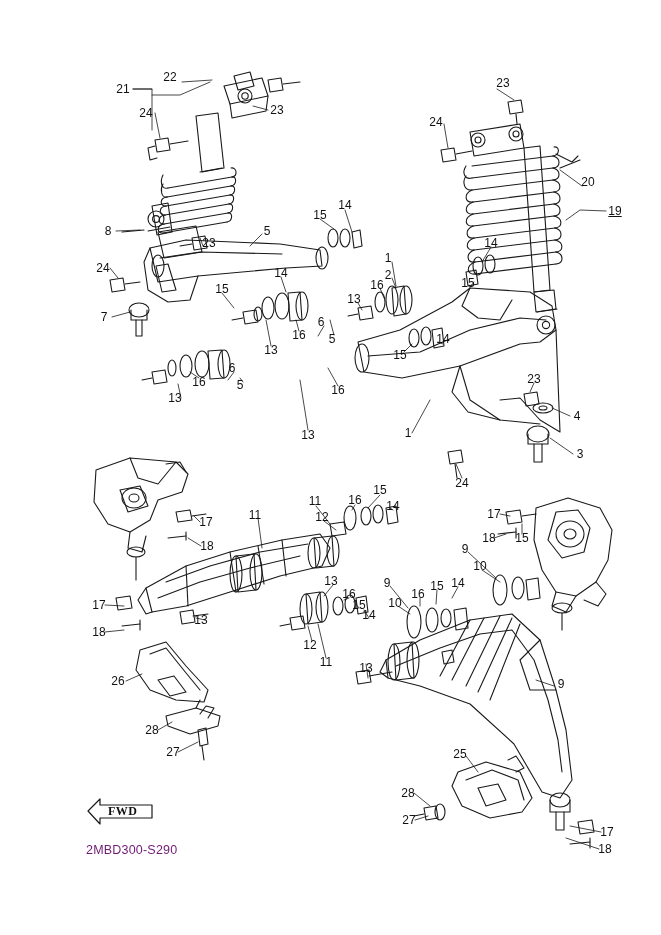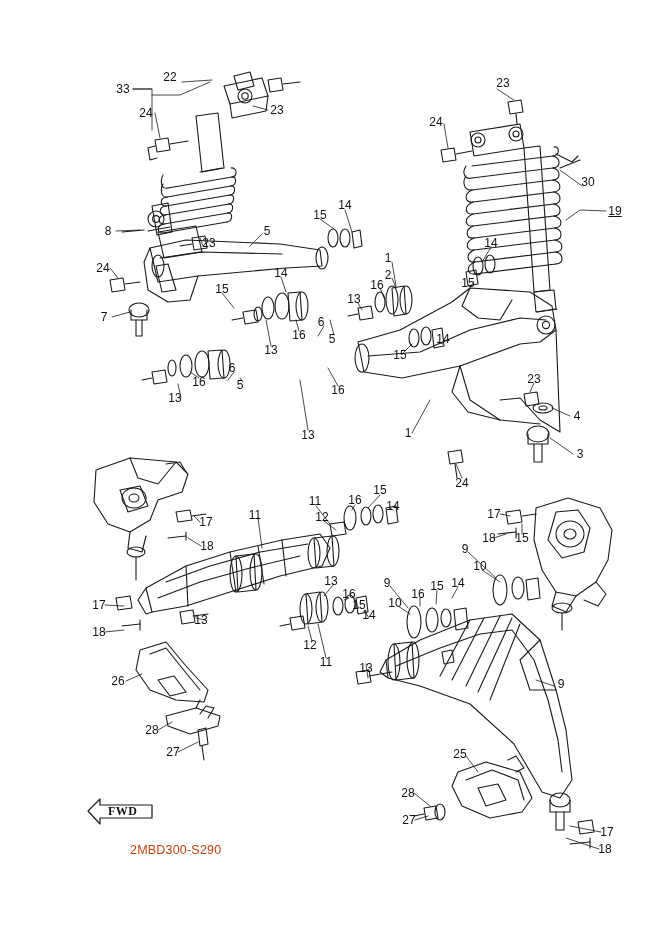--- a/index.html
+++ b/index.html
@@ -33,23 +33,22 @@
     white-space: nowrap;
     transform: translate(-50%, -50%);
     user-select: none;
   }
   #part-code {
     position: absolute;
     left: 86px;
     top: 843px;
     font-family: "Liberation Sans", sans-serif;
     font-size: 12.5px;
-    color: #c2410c;
+    color: #701a75;
     letter-spacing: 0.2px;
-    margin-left: 44px;
   }
   #fwd-badge {
     position: absolute;
     left: 86px;
     top: 795px;
     width: 68px;
     height: 33px;
   }
   #fwd-badge .fwd-text {
     position: absolute;
@@ -480,27 +479,27 @@
   <div id="fwd-badge">
     <svg viewBox="0 0 68 33" width="68" height="33" xmlns="http://www.w3.org/2000/svg">
       <polygon points="2,16 14,4 14,10 66,10 66,23 14,23 14,29" fill="none" stroke="#1a1a1a" stroke-width="1.2" stroke-linejoin="round"></polygon>
     </svg>
     <span class="fwd-text">FWD</span>
   </div>
 
   <div id="part-code">2MBD300-S290</div>
 
   <div id="callout-layer">
-      <div class="callout" style="left: 123px; top: 89px;">33</div>
+      <div class="callout" style="left: 123px; top: 89px;">21</div>
       <div class="callout" style="left: 170px; top: 77px;">22</div>
       <div class="callout" style="left: 277px; top: 110px;">23</div>
       <div class="callout" style="left: 146px; top: 113px;">24</div>
       <div class="callout" style="left: 503px; top: 83px;">23</div>
       <div class="callout" style="left: 436px; top: 122px;">24</div>
-      <div class="callout" style="left: 588px; top: 182px;">30</div>
+      <div class="callout" style="left: 588px; top: 182px;">20</div>
       <div class="callout" style="left: 615px; top: 211px; text-decoration: underline;">19</div>
       <div class="callout" style="left: 108px; top: 231px;">8</div>
       <div class="callout" style="left: 209px; top: 243px;">23</div>
       <div class="callout" style="left: 267px; top: 231px;">5</div>
       <div class="callout" style="left: 320px; top: 215px;">15</div>
       <div class="callout" style="left: 345px; top: 205px;">14</div>
       <div class="callout" style="left: 103px; top: 268px;">24</div>
       <div class="callout" style="left: 222px; top: 289px;">15</div>
       <div class="callout" style="left: 281px; top: 273px;">14</div>
       <div class="callout" style="left: 104px; top: 317px;">7</div>

